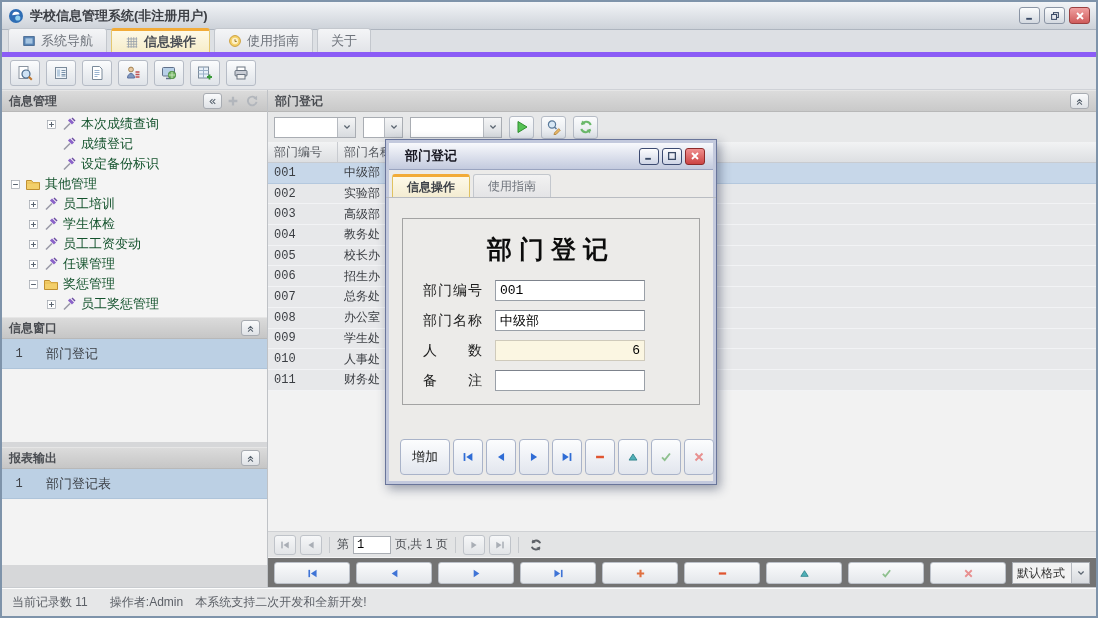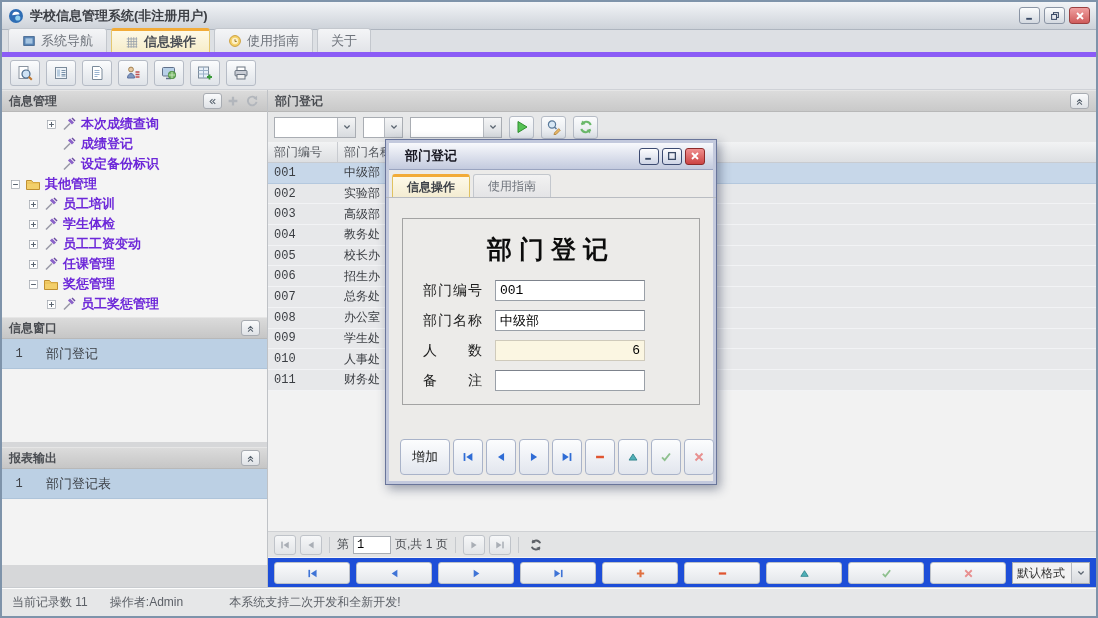--- a/index.html
+++ b/index.html
@@ -43,21 +43,21 @@
     background:linear-gradient(#dbdbdb,#c6c6c6);border-bottom:1px solid #b8b8b8;border-top:1px solid #e6e6e6;}
   .phead .ptxt{font-size:12px;font-weight:bold;color:#4a4d52;}
   .phbtns{margin-left:auto;display:flex;align-items:center;gap:3px;}
   .phbtn{width:19px;height:16px;border:1px solid #a8acb2;border-radius:3px;background:linear-gradient(#fafbfc,#dfe2e6);
     display:flex;align-items:center;justify-content:center;padding:0;cursor:pointer;}
   .phbtn .ic{width:11px;height:11px;}
   .phflat{width:16px;height:16px;display:flex;align-items:center;justify-content:center;cursor:pointer;}
 
   .tree{height:205px;background:#f4f4f4;overflow:hidden;padding-top:2px;}
   .titem{height:20px;display:flex;align-items:center;gap:4px;font-size:13px;color:#7b7f85;cursor:pointer;white-space:nowrap;}
-  .titem .tlabel{color:#6d28d9;font-weight:bold;}
+  .titem .tlabel{color:#14532d;}
   .spacer11{display:inline-block;width:11px;height:11px;}
 
   .plist{background:#f3f3f3;overflow:hidden;}
   .plist.h1{height:103px;margin-bottom:5px;}
   .plist.h2{height:96px;}
   .litem{height:30px;display:flex;align-items:center;background:#bcd0e4;border-bottom:1px solid #aec4da;
     font-size:13px;color:#3e4248;cursor:pointer;}
   .litem .lidx{width:34px;text-align:center;font-family:"Liberation Mono","DejaVu Sans Mono",monospace;font-size:12px;}
   .litem .llabel{margin-left:10px;}
 
@@ -87,31 +87,31 @@
   .pgbtn{width:22px;height:20px;border:1px solid #bfc3c9;border-radius:3px;background:linear-gradient(#f6f7f8,#e2e4e7);
     display:flex;align-items:center;justify-content:center;padding:0;color:#a9aeb5;cursor:pointer;}
   .pgbtn .ic{width:12px;height:12px;}
   .pgsep{width:1px;height:16px;background:#c6c9cd;margin:0 3px;}
   .pglabel{font-size:12px;color:#4a4d52;}
   .pginput{width:38px;height:18px;border:1px solid #aaaeb4;font-size:12px;padding:0 3px;
     font-family:"Liberation Mono","DejaVu Sans Mono",monospace;}
   .pgrefresh{width:20px;height:20px;display:flex;align-items:center;justify-content:center;cursor:pointer;}
 
   .bottomnav{height:31px;flex:0 0 31px;display:flex;align-items:center;gap:6px;padding:0 6px;
-    background:#1d4ed8;border-top:1px solid #f4f4f5;}
+    background:#737373;border-top:1px solid #f4f4f5;}
   .bbtn{flex:0 0 76px;height:22px;border:1px solid #bcc1c9;border-radius:3px;background:linear-gradient(#fafbfc,#e4e7eb);
     display:flex;align-items:center;justify-content:center;padding:0;color:#3f74d6;cursor:pointer;}
   .bbtn .ic{width:13px;height:13px;}
   .combo.fmt{margin-left:auto;height:22px;}
   .combo.fmt .cfield{width:58px;background:#f2f2f2;}
 
   
   .statusbar{position:absolute;left:0;right:0;bottom:0;height:28px;display:flex;align-items:center;
     background:#e6e7e8;border-top:1px solid #fdfdfd;box-shadow:0 -1px 0 #c9ccd0;font-size:12px;color:#5c6067;}
-  .st1{margin-left:10px;} .st2{margin-left:22px;} .st3{margin-left:46px;}
+  .st1{margin-left:10px;} .st2{margin-left:22px;} .st3{margin-left:12px;}
 
   
   .dialog{position:absolute;left:383px;top:137px;width:332px;height:346px;
     border:1px solid #69759a;background:#ecebe9;box-shadow:inset 0 0 0 3px #c3c9dd,3px 4px 10px rgba(40,50,80,.45);
     display:flex;flex-direction:column;}
   .dtitle{height:27px;flex:0 0 27px;margin:3px 3px 0 3px;display:flex;align-items:center;padding:0 8px;
     background:linear-gradient(#f8f9fc,#c3cade);border-bottom:1px solid #9aa4c0;}
   .dtitle .dttxt{font-size:13px;font-weight:bold;color:#15151f;margin-left:8px;}
   .dwbtns{margin-left:auto;display:flex;gap:3px;}
   .dwbtn{width:20px;height:17px;border:1px solid #3c4a70;border-radius:3px;background:linear-gradient(#fdfdfe,#cfd5e6);

